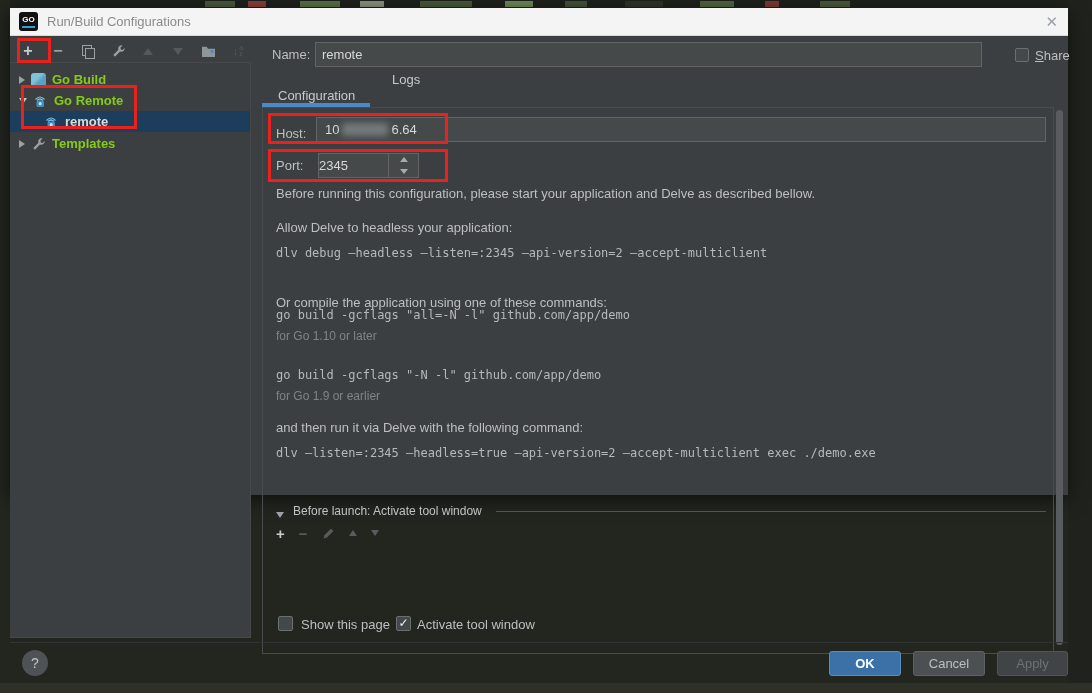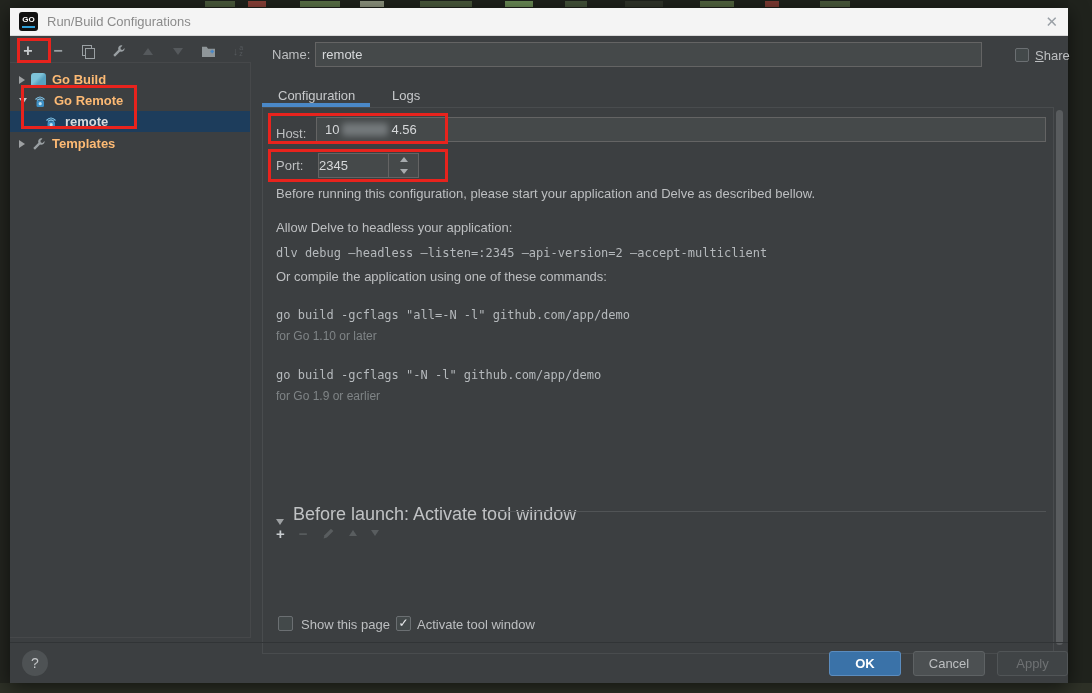--- a/index.html
+++ b/index.html
@@ -8,21 +8,21 @@
 
   
   .bg-strip { position:absolute; }
   .bg-top { left:0; top:0; width:1092px; height:8px; background:#1f221c; }
   .bg-top i { position:absolute; top:1px; height:6px; display:block; }
   .bg-right { right:0; top:0; width:24px; height:693px; background:#20231d; }
   .bg-bottom { left:0; bottom:0; width:1092px; height:10px; background:#2e3127; }
   .bg-left { left:0; top:0; width:10px; height:693px; background:#23251f; }
 
   
-  .dialog { position:absolute; left:10px; top:8px; width:1058px; height:675px;
+  .dialog { position:absolute; left:10px; top:8px; width:1058px; height:487px;
             background:#3c3f41; box-shadow:0 4px 18px rgba(0,0,0,.6); }
 
   .titlebar { position:absolute; left:0; top:0; width:100%; height:28px;
               background:#f4f4f4; border-bottom:1px solid #d9d9d9; }
   .go-logo { position:absolute; left:9px; top:4px; width:19px; height:19px; background:#101010;
              border-radius:3px; color:#fff; font-size:8px; font-weight:bold; text-align:center;
              line-height:15px; letter-spacing:0; }
   .go-logo::after { content:""; position:absolute; left:3px; right:3px; bottom:3px; height:2px; background:#2f9fd8; }
   .win-title { position:absolute; left:37px; top:0; line-height:28px; font-size:13px; color:#8b8b8b; }
   .win-close { position:absolute; right:10px; top:0; line-height:28px; font-size:15px; color:#9aa0a6; cursor:pointer; }
@@ -37,21 +37,21 @@
   .ico-copy::after { content:""; position:absolute; left:3px; top:3px; width:8px; height:9px; border:1px solid #9aa0a3; background:#3c3f41; }
   .tri { width:0; height:0; }
   .tri-up-dis { border-left:5px solid transparent; border-right:5px solid transparent; border-bottom:7px solid #55595c; }
   .tri-dn-dis { border-left:5px solid transparent; border-right:5px solid transparent; border-top:7px solid #55595c; }
   .sort-ico { display:flex; align-items:center; color:#55595c; font-size:11px; gap:1px; }
   .sort-ico .az { display:flex; flex-direction:column; font-size:7px; line-height:6px; }
 
   
   .tree { position:absolute; left:0; top:54px; width:241px; height:576px;
           border:1px solid #46484a; border-left:none; background:#3c3f41; }
-  .trow { position:absolute; left:0; width:100%; height:21px; display:flex; align-items:center; font-size:13px; font-weight:bold; color:#fdba74; cursor:pointer; }
+  .trow { position:absolute; left:0; width:100%; height:21px; display:flex; align-items:center; font-size:13px; font-weight:bold; color:#84cc16; cursor:pointer; }
   .trow.sel { background:#1d3d5c; color:#d8dadc; }
   .arr { width:0; height:0; margin-left:9px; margin-right:6px; }
   .arr-r { border-top:4px solid transparent; border-bottom:4px solid transparent; border-left:6px solid #9da0a2; }
   .arr-d { border-left:4px solid transparent; border-right:4px solid transparent; border-top:6px solid #c3c6c8; }
   .ticon { width:15px; height:14px; margin-right:6px; flex:0 0 auto; }
   .ticon-build { background:linear-gradient(135deg,#7ec3d8 40%,#57a2c0 60%); border-radius:3px; }
   .ticon svg { display:block; }
   .indent1 { margin-left:34px; }
 
   
@@ -81,21 +81,21 @@
   .spinner { width:30px; border-left:1px solid #646464; display:flex; flex-direction:column; cursor:pointer; }
   .spin { flex:1; display:flex; align-items:center; justify-content:center; }
   .sp-up { width:0;height:0;border-left:4px solid transparent;border-right:4px solid transparent;border-bottom:5px solid #a7abae; }
   .sp-dn { width:0;height:0;border-left:4px solid transparent;border-right:4px solid transparent;border-top:5px solid #a7abae; }
 
   .txt { position:absolute; left:266px; font-size:13px; color:#bdbfc1; white-space:pre; }
   .code { position:absolute; left:266px; font-size:12px; color:#b5b9bc; font-family:"DejaVu Sans Mono",monospace; white-space:pre; }
   .note { position:absolute; left:266px; font-size:12px; color:#7f8486; white-space:pre; }
 
   
-  .bl-head { position:absolute; left:266px; top:496px; display:flex; align-items:flex-end; font-size:18px; color:#c0c2c4; }
+  .bl-head { position:absolute; left:266px; top:496px; display:flex; align-items:flex-end; font-size:12px; color:#c0c2c4; }
   .bl-arrow { width:0; height:0; border-left:4px solid transparent; border-right:4px solid transparent; border-top:6px solid #9da0a2; margin-right:9px; cursor:pointer; }
   .bl-line { position:absolute; top:503px; left:486px; width:550px; height:1px; background:#515456; }
   .bl-tools { position:absolute; left:266px; top:516px; display:flex; gap:14px; align-items:center; height:18px; }
   .bl-add { color:#c8cccf; font-size:15px; font-weight:bold; }
   .bl-rem { color:#595d5f; font-size:15px; font-weight:bold; }
   .tri-up-xs { border-left:4px solid transparent; border-right:4px solid transparent; border-bottom:6px solid #595d5f; }
   .tri-dn-xs { border-left:4px solid transparent; border-right:4px solid transparent; border-top:6px solid #595d5f; }
   .task-panel { position:absolute; left:252px; top:535px; width:792px; height:68px; border:1px solid #515456;
                 display:flex; justify-content:center; }
   .task-empty { margin-top:22px; font-size:13px; color:#87898b; }
@@ -216,54 +216,56 @@
       <span>Templates</span>
     </div>
   </div>
 
   <span class="lbl" style="left:262px; top:39px;">Name:</span>
   <input class="field" style="position: absolute; left: 305px; top: 34px; width: 667px; height: 25px;" value="remote">
   <span class="share-box" style="left:1005px; top:40px;"></span>
   <span class="lbl share-lbl" style="left:1025px; top:40px;">Share</span>
 
   <span class="tab" style="left:268px; top:80px;">Configuration</span>
-  <span class="tab" style="left:382px; top:80px;">Logs</span>
+  <span class="tab" style="left:382px; top:64px;">Logs</span>
   <div class="tab-underline" style="left:252px; top:95px; width:108px;"></div>
 
   <div class="content-panel"></div>
   <div class="scrollbar"></div>
 
   <span class="lbl" style="left:266px; top:118px;">Host:</span>
   <div class="field hostfield" style="left:306px; top:109px; width:730px; height:25px;">
     <span>10</span>
     <span class="blur-blob"></span>
-    <span>4.56</span>
+    <span>6.64</span>
   </div>
 
   <span class="lbl" style="left:266px; top:150px;">Port:</span>
   <div class="field portfield" style="left:308px; top:145px; width:101px; height:25px;">
     <span class="portval">2345</span>
     <span class="spinner">
       <span class="spin">
           <span class="sp-up"></span>
         </span>
       <span class="spin">
           <span class="sp-dn"></span>
         </span>
     </span>
   </div>
 
   <div class="txt" style="top:178px;">Before running this configuration, please start your application and Delve as described bellow.</div>
   <div class="txt" style="top:212px;">Allow Delve to headless your application:</div>
   <div class="code" style="top:238px;">dlv debug —headless —listen=:2345 —api-version=2 —accept-multiclient</div>
-  <div class="txt" style="top:261px;">Or compile the application using one of these commands:</div>
+  <div class="txt" style="top:287px;">Or compile the application using one of these commands:</div>
   <div class="code" style="top:300px;">go build -gcflags "all=-N -l" github.com/app/demo</div>
   <div class="note" style="top:321px;">for Go 1.10 or later</div>
   <div class="code" style="top:360px;">go build -gcflags "-N -l" github.com/app/demo</div>
   <div class="note" style="top:381px;">for Go 1.9 or earlier</div>
+  <div class="txt" style="top:412px;">and then run it via Delve with the following command:</div>
+  <div class="code" style="top:438px;">dlv —listen=:2345 —headless=true —api-version=2 —accept-multiclient exec ./demo.exe</div>
 
   <div class="bl-head">
     <span class="bl-arrow"></span>
     <span>Before launch: Activate tool window</span>
   </div>
   <div class="bl-line"></div>
   <div class="bl-tools">
     <span class="bl-add">+</span>
     <span class="bl-rem">−</span>
     <svg width="13" height="13" viewBox="0 0 16 16">

